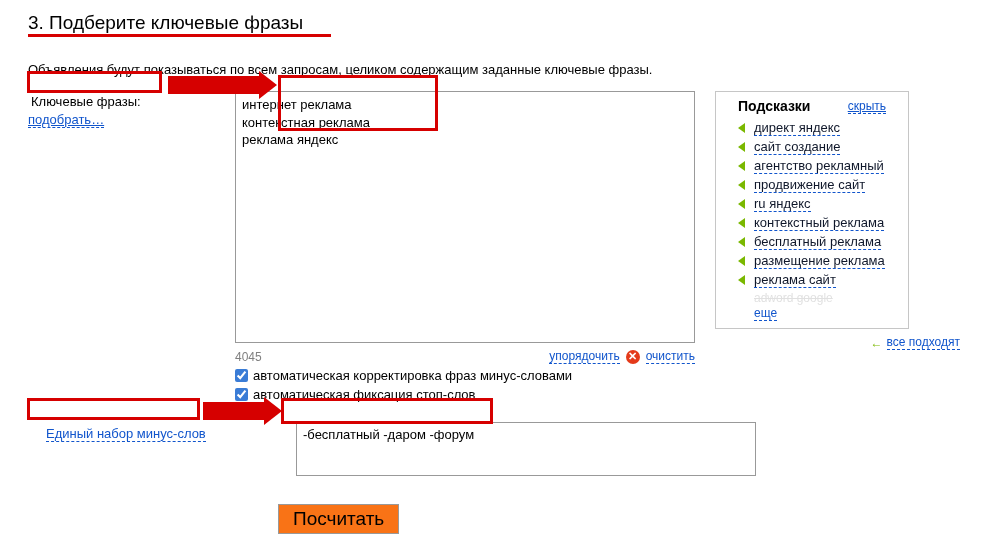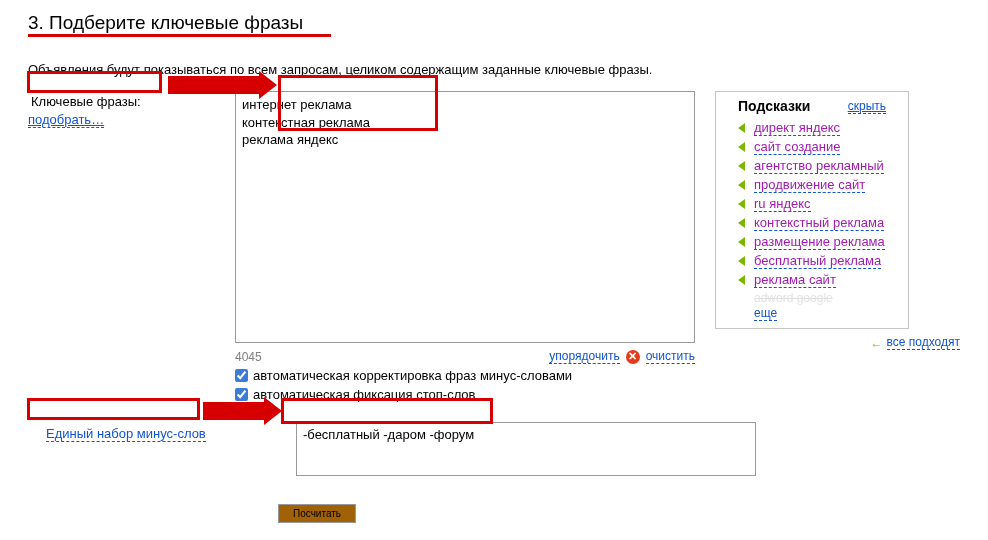--- a/index.html
+++ b/index.html
@@ -113,21 +113,21 @@
     }
     .arrow-left::before {
       content: "";
       position: absolute;
       border-top: 5px solid transparent;
       border-bottom: 5px solid transparent;
       border-right: 7px solid #7ab800;
       left: 0; top: 0;
     }
     .hint-link {
-      color: #a21caf;
+      color: #0f172a;
       border-bottom: 1px dashed #1155cc;
       cursor: pointer;
     }
     .hint-more {
       color: #1155cc;
       border-bottom: 1px dashed #1155cc;
       font-size: 12px;
       cursor: pointer;
       margin-left: 16px;
     }
@@ -169,22 +169,22 @@
       font-family: Arial, sans-serif;
       font-size: 13px;
     }
     .footer-row {
       display: flex;
       margin-top: 28px;
     }
     .footer-spacer { width: 250px; }
     .btn-count {
       padding: 3px 14px;
-      font-size: 10px;
-      background: #a16207;
+      font-size: 19px;
+      background: #f97316;
       border: 1px solid #999;
       cursor: pointer;
     }
     
     .red-underline {
       position: absolute;
       height: 3px;
       background: #d60000;
     }
     .red-box {
@@ -298,25 +298,25 @@
           <div class="hint-item">
             <span class="arrow-left"></span>
             <span class="hint-link">ru яндекс</span>
           </div>
           <div class="hint-item">
             <span class="arrow-left"></span>
             <span class="hint-link">контекстный реклама</span>
           </div>
           <div class="hint-item">
             <span class="arrow-left"></span>
+            <span class="hint-link">бесплатный реклама</span>
+          </div>
+          <div class="hint-item">
+            <span class="arrow-left"></span>
             <span class="hint-link">размещение реклама</span>
-          </div>
-          <div class="hint-item">
-            <span class="arrow-left"></span>
-            <span class="hint-link">бесплатный реклама</span>
           </div>
           <div class="hint-item">
             <span class="arrow-left"></span>
             <span class="hint-link">реклама сайт</span>
           </div>
         </div>
       <div class="cutoff" style="margin-left:16px; text-decoration: line-through; opacity:0.25;">adword google</div>
       <span class="hint-more">еще</span>
     </div>
     <div class="hints-footer">

